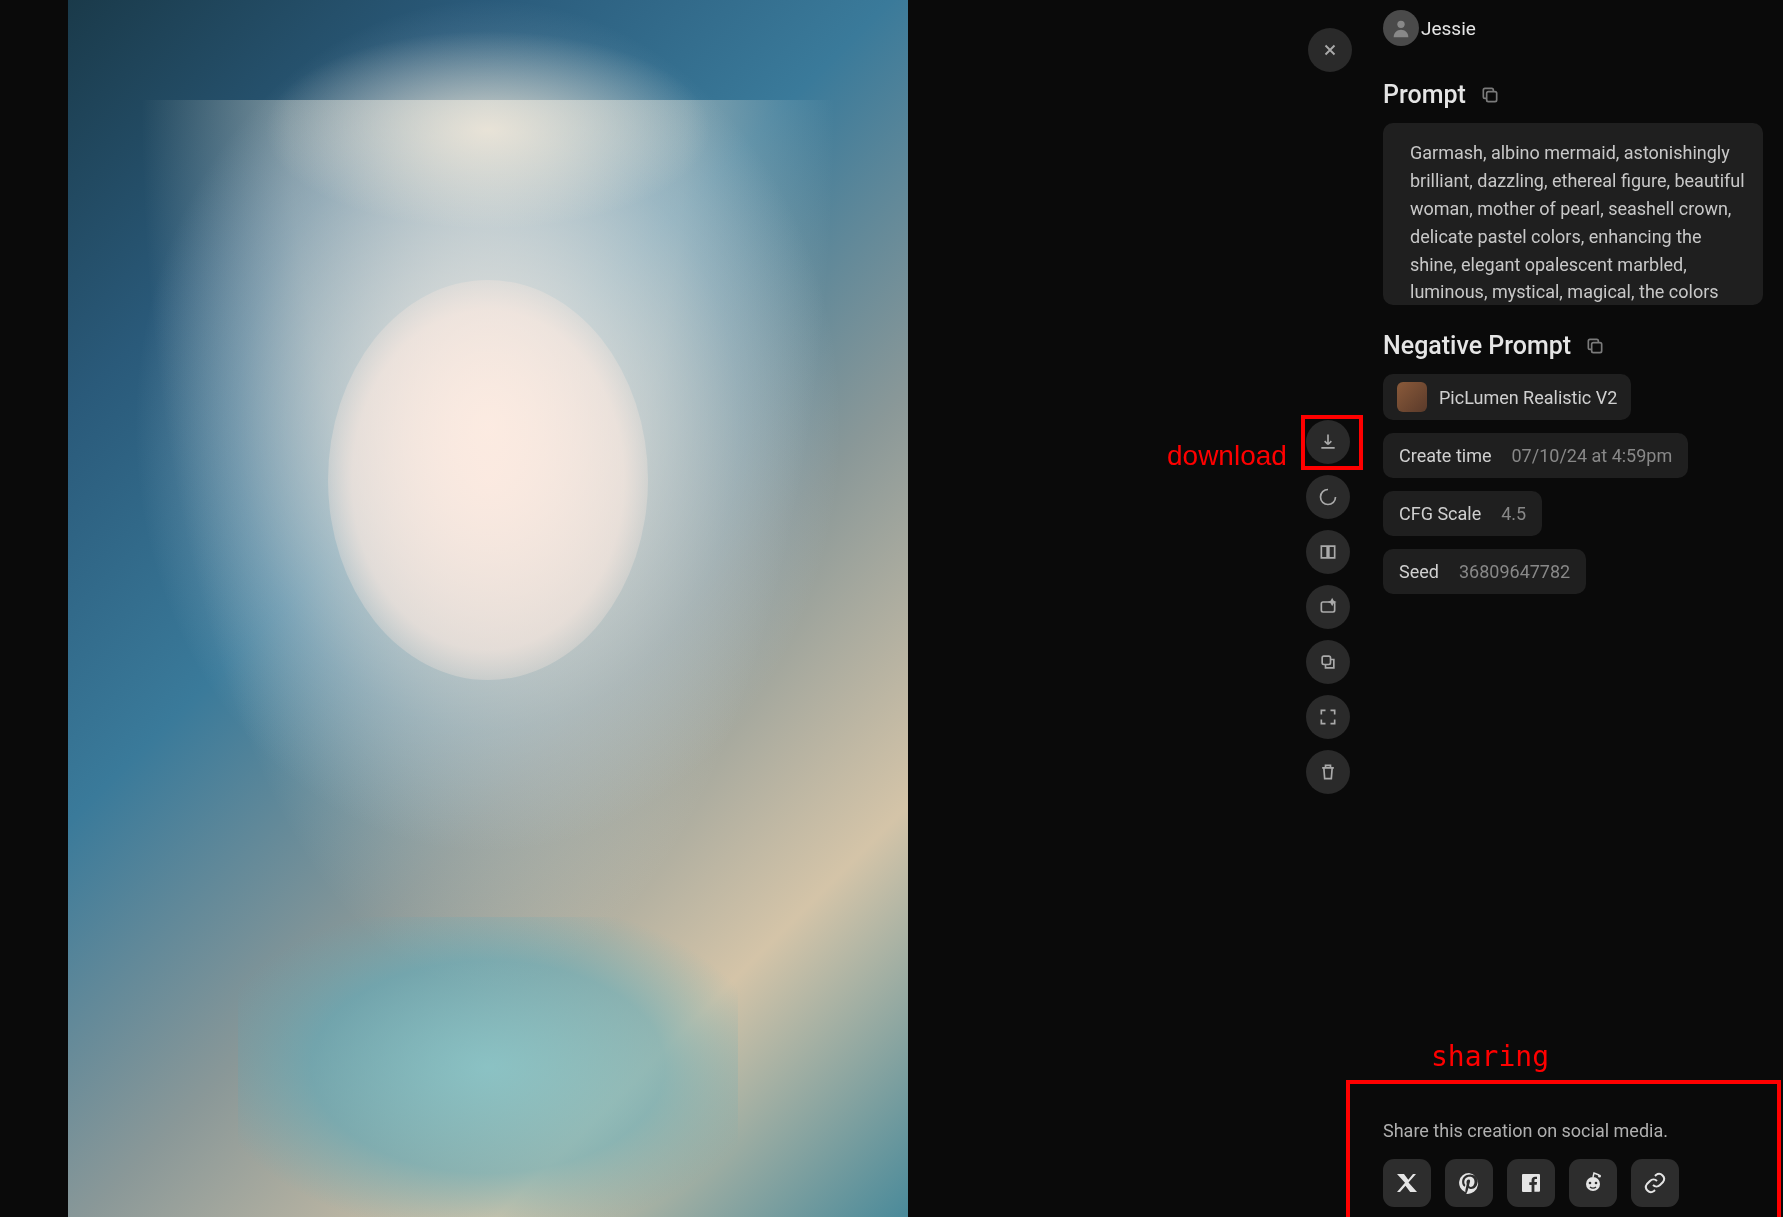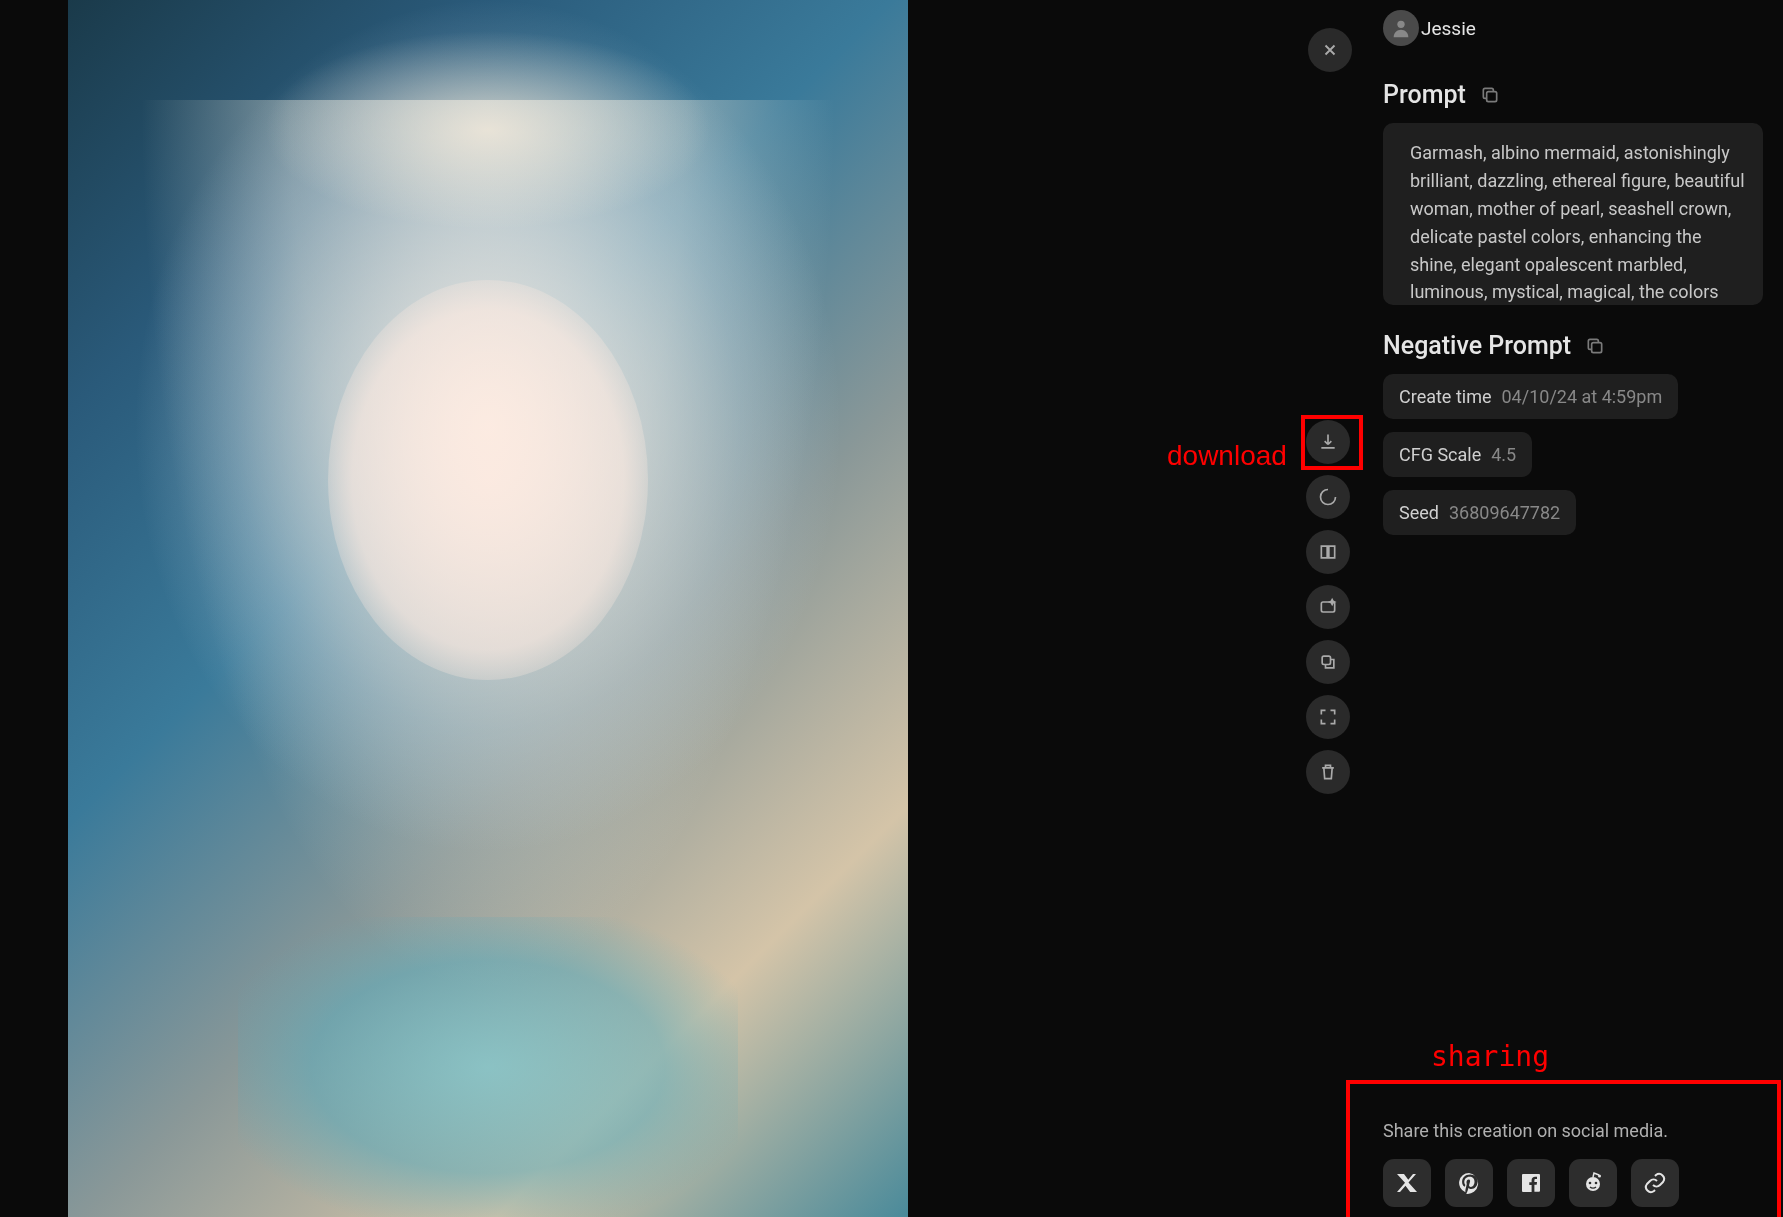--- a/index.html
+++ b/index.html
@@ -183,21 +183,21 @@
       display: flex;
       gap: 13px;
       margin-bottom: 13px;
     }
     .meta-pill {
       background: #1f1f1f;
       border-radius: 10px;
       padding: 12px 16px;
       font-size: 18px;
       display: flex;
-      gap: 10px;
+      gap: 20px;
       align-items: center;
       justify-content: center;
     }
     .meta-key { color: #d0d0d0; }
     .meta-val { color: #888; }
     .share-section {
       position: absolute;
       left: 475px;
       top: 1120px;
       width: 380px;
@@ -319,25 +319,29 @@
       <div class="text-box prompt-box">Garmash, albino mermaid, astonishingly brilliant, dazzling, ethereal figure, beautiful woman, mother of pearl, seashell crown, delicate pastel colors, enhancing the shine, elegant opalescent marbled, luminous, mystical, magical, the colors</div>
 
       <div class="section-header">
         <div class="section-label">Negative Prompt</div>
         <svg class="copy-icon" viewBox="0 0 24 24" fill="none" stroke="#aaa" stroke-width="2">
             <rect x="8" y="8" width="12" height="12" rx="2"></rect>
             <path d="M16 8V6a2 2 0 0 0-2-2H6a2 2 0 0 0-2 2v8a2 2 0 0 0 2 2h2"></path>
           </svg>
       </div>
 
+      <div class="model-row">
+        <div class="model-thumb"></div>
+        <div class="model-name">PicLumen Realistic V2</div>
+      </div>
 
       <div class="meta-row">
         <div class="meta-pill">
           <span class="meta-key">Create time</span>
-          <span class="meta-val">04/10/24 at 4:59pm</span>
+          <span class="meta-val">07/10/24 at 4:59pm</span>
         </div>
       </div>
       <div class="meta-row">
         <div class="meta-pill">
           <span class="meta-key">CFG Scale</span>
           <span class="meta-val">4.5</span>
         </div>
       </div>
       <div class="meta-row">
         <div class="meta-pill">

